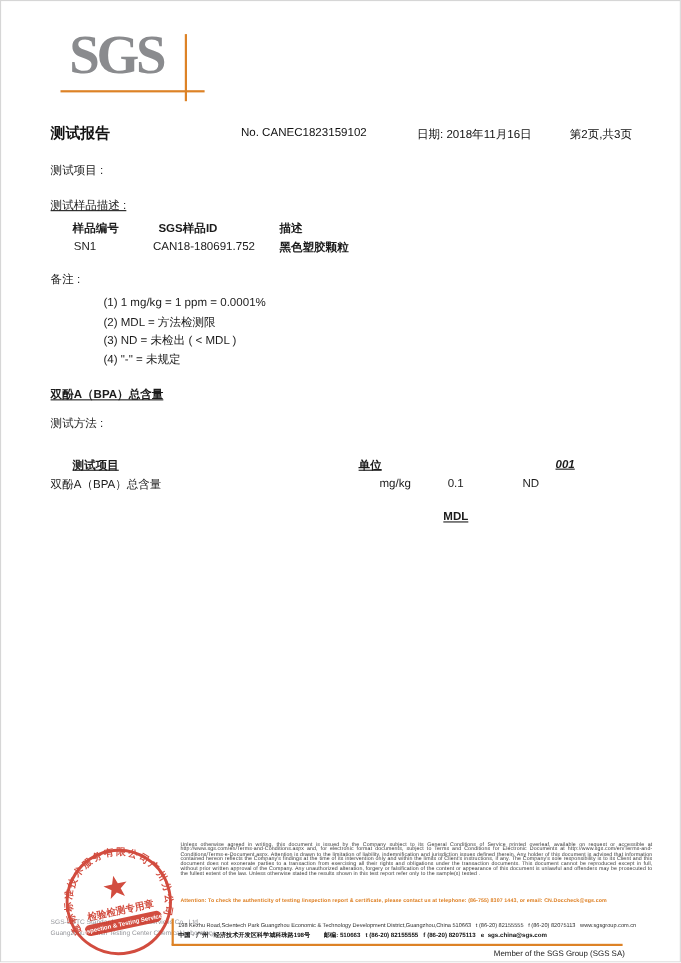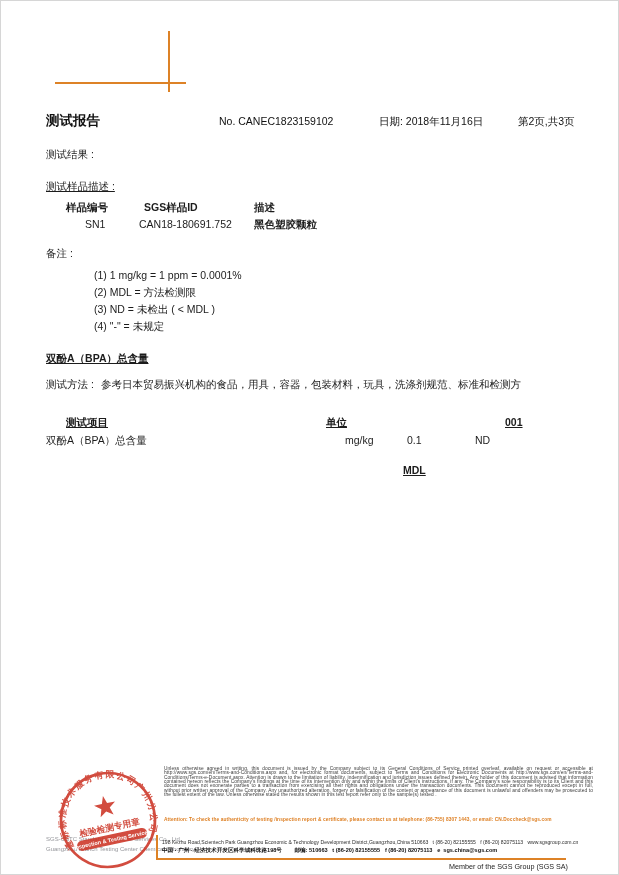--- a/index.html
+++ b/index.html
@@ -20,70 +20,70 @@
     font-weight:bold;font-size:50px;line-height:44px;
     color:#8a8b8e;letter-spacing:-3px;
   }
   .orange{background:#dd8226;}
   .doc-title{font-size:13.5px;font-weight:bold;color:#111;font-family:Liberation Serif, serif;}
   .hdr{font-size:10.5px;color:#111;}
   
   .b{font-size:10.5px;color:#1c1c1c;}
   .bold{font-weight:bold;}
   .ul{text-decoration:underline;}
-  .it{padding-left:32px;}
+  .it{font-style:italic;padding-left:32px;}
   
   .disclaimer{
     font-size:4.8px;line-height:4.35px;text-align:justify;
     color:#3a3a3a;letter-spacing:.1px;
   }
   .attention{
     font-size:4.8px;line-height:4.35px;font-weight:bold;
     color:#dd7d1f;margin-top:1.5px;letter-spacing:.1px;
   }
   .companyline{font-size:6px;line-height:10px;color:#95969b;}
   .addr1{font-size:5.1px;color:#2e2e2e;}
   .addr2{font-size:5.6px;color:#111;font-weight:bold;}
   .member{font-size:7.2px;color:#222;}
   .stamp-wrap{transform:rotate(-12deg);opacity:.88;}
 </style>
 </head>
 <body>
 
 <div class="page">
 
+  <div class="abs logo-text" style="left:62px;top:26px;">SGS</div>
   <div class="abs orange" style="left:54px;top:81px;width:131px;height:2px;"></div>
   <div class="abs orange" style="left:167px;top:30px;width:2px;height:61px;"></div>
 
   <div class="abs doc-title" style="left:45px;top:111px;">测试报告</div>
   <div class="abs hdr" style="left:218px;top:114px;">No. CANEC1823159102</div>
   <div class="abs hdr" style="left:378px;top:114px;">日期: 2018年11月16日</div>
   <div class="abs hdr" style="left:517px;top:114px;">第2页,共3页</div>
 
-  <div class="abs b" style="left:45px;top:147px;">测试结果 :</div>
+  <div class="abs b" style="left:45px;top:147px;">测试项目 :</div>
   <div class="abs b ul" style="left:45px;top:179px;">测试样品描述 :</div>
 
   <div>
     <div class="abs b bold" style="left:65px;top:200px;">样品编号</div>
     <div class="abs b bold" style="left:143px;top:200px;">SGS样品ID</div>
     <div class="abs b bold" style="left:253px;top:200px;">描述</div>
-    <div class="abs b" style="left:84px;top:217px;text-align:center;">SN1</div>
+    <div class="abs b" style="left:66px;top:217px;text-align:center;">SN1</div>
     <div class="abs b" style="left:138px;top:217px;">CAN18-180691.752</div>
     <div class="abs b" style="left:253px;top:217px;font-weight:bold;">黑色塑胶颗粒</div>
   </div>
 
   <div class="abs b" style="left:45px;top:246px;">备注 :</div>
   <div class="abs b" style="left:93px;top:268px;">(1) 1 mg/kg = 1 ppm = 0.0001%</div>
   <div class="abs b" style="left:93px;top:285px;">(2) MDL = 方法检测限</div>
   <div class="abs b" style="left:93px;top:302px;">(3) ND = 未检出 ( &lt; MDL )</div>
   <div class="abs b" style="left:93px;top:319px;">(4) "-" = 未规定</div>
 
   <div class="abs b bold ul" style="left:45px;top:351px;">双酚A（BPA）总含量</div>
   <div class="abs b" style="left:45px;top:377px;">测试方法 :</div>
-  <div class="abs b" style="left:100px;top:377px;width:480px;">参考日本贸易振兴机构的食品，用具，容器，包装材料，玩具，洗涤剂规范、标准和检测方</div>
 
   <div>
     <div class="abs b bold ul" style="left:65px;top:415px;">测试项目</div>
     <div class="abs b bold ul" style="left:325px;top:415px;">单位</div>
     <div class="abs b bold ul" style="left:402px;top:415px;margin-top:48px;">MDL</div>
     <div class="abs b bold ul it" style="left:472px;top:415px;">001</div>
     <div class="abs b" style="left:45px;top:433px;">双酚A（BPA）总含量</div>
     <div class="abs b" style="left:330px;top:433px;margin-left:14px;">mg/kg</div>
     <div class="abs b" style="left:406px;top:433px;">0.1</div>
     <div class="abs b" style="left:474px;top:433px;">ND</div>

